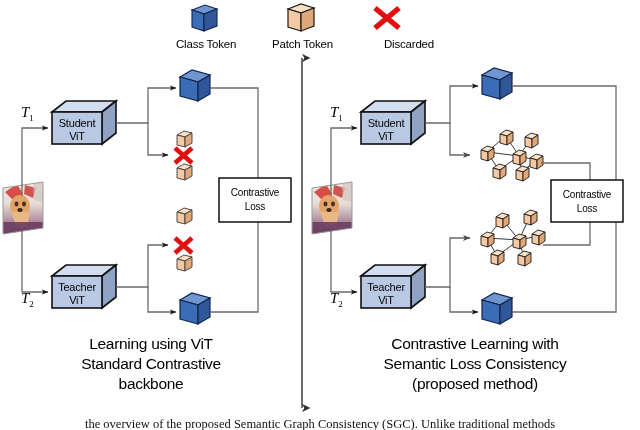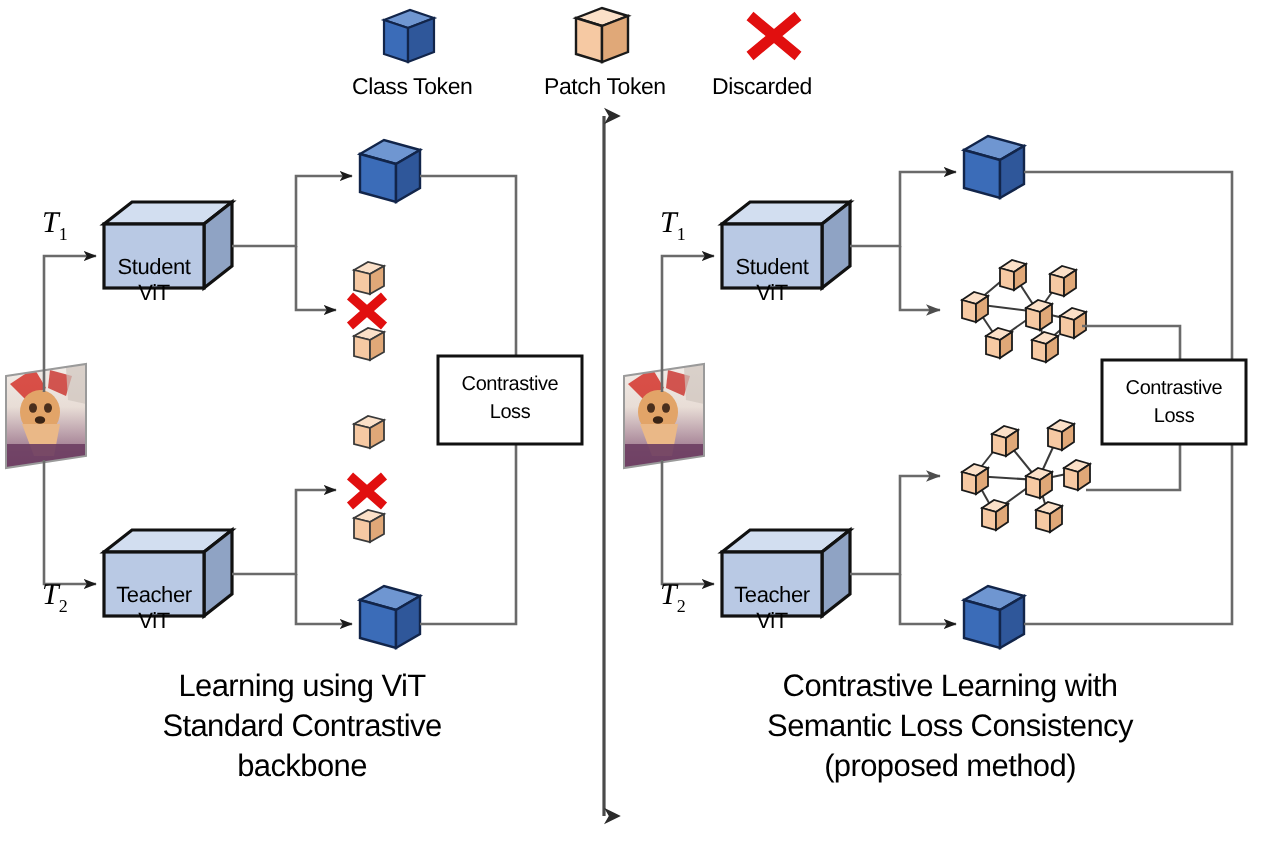--- a/index.html
+++ b/index.html
@@ -13,21 +13,20 @@
 
   .lbl{position:absolute;white-space:nowrap;line-height:1.12;}
 
   
   .legend-lbl{font-size:11.5px;letter-spacing:-0.2px;}
 
   
   .vit-text{
     position:absolute;text-align:center;font-size:11px;line-height:1.15;
     letter-spacing:-0.2px;
-    margin-top:11px;
   }
   
   .loss-text{
     position:absolute;text-align:center;font-size:10px;line-height:1.35;
     letter-spacing:-0.2px;
   }
   
   .tlabel{
     position:absolute;font-family:"Liberation Serif","DejaVu Serif",serif;
     font-style:italic;font-size:15px;
@@ -329,21 +328,21 @@
       <path d="M512,86 L616,86 L616,180" fill="none" stroke="#6a6a6a" stroke-width="1.3"></path>
       <path d="M512,312 L616,312 L616,222" fill="none" stroke="#6a6a6a" stroke-width="1.3"></path>
       <path d="M541,163 L590,163 L590,180" fill="none" stroke="#6a6a6a" stroke-width="1.3"></path>
       <path d="M543,245 L590,245 L590,222" fill="none" stroke="#6a6a6a" stroke-width="1.3"></path>
       <rect x="551" y="180" width="72" height="42" fill="#fff" stroke="#111" stroke-width="1.5"></rect>
     </g>
   </svg>
 
   <div class="lbl legend-lbl" style="left:176px;top:38px;">Class Token</div>
   <div class="lbl legend-lbl" style="left:272px;top:38px;">Patch Token</div>
-  <div class="lbl legend-lbl" style="left:356px;top:38px;">Discarded</div>
+  <div class="lbl legend-lbl" style="left:384px;top:38px;">Discarded</div>
 
   <div class="tlabel" style="left:21px;top:104px;">
     <span>T</span><sub>1</sub>
   </div>
   <div class="tlabel" style="left:21px;top:290px;">
     <span>T</span><sub>2</sub>
   </div>
 
   <div class="vit-text" style="left:52px;top:117px;width:50px;">
     <div>Student</div>
@@ -385,14 +384,15 @@
     <div>Standard Contrastive</div>
     <div>backbone</div>
   </div>
 
   <div class="caption" style="left:318px;top:334px;width:314px;">
     <div>Contrastive Learning with</div>
     <div>Semantic Loss Consistency</div>
     <div>(proposed method)</div>
   </div>
 
+  <div class="paperline">the overview of the proposed Semantic Graph Consistency (SGC). Unlike traditional methods</div>
 
 </div>
 
 </body></html>

